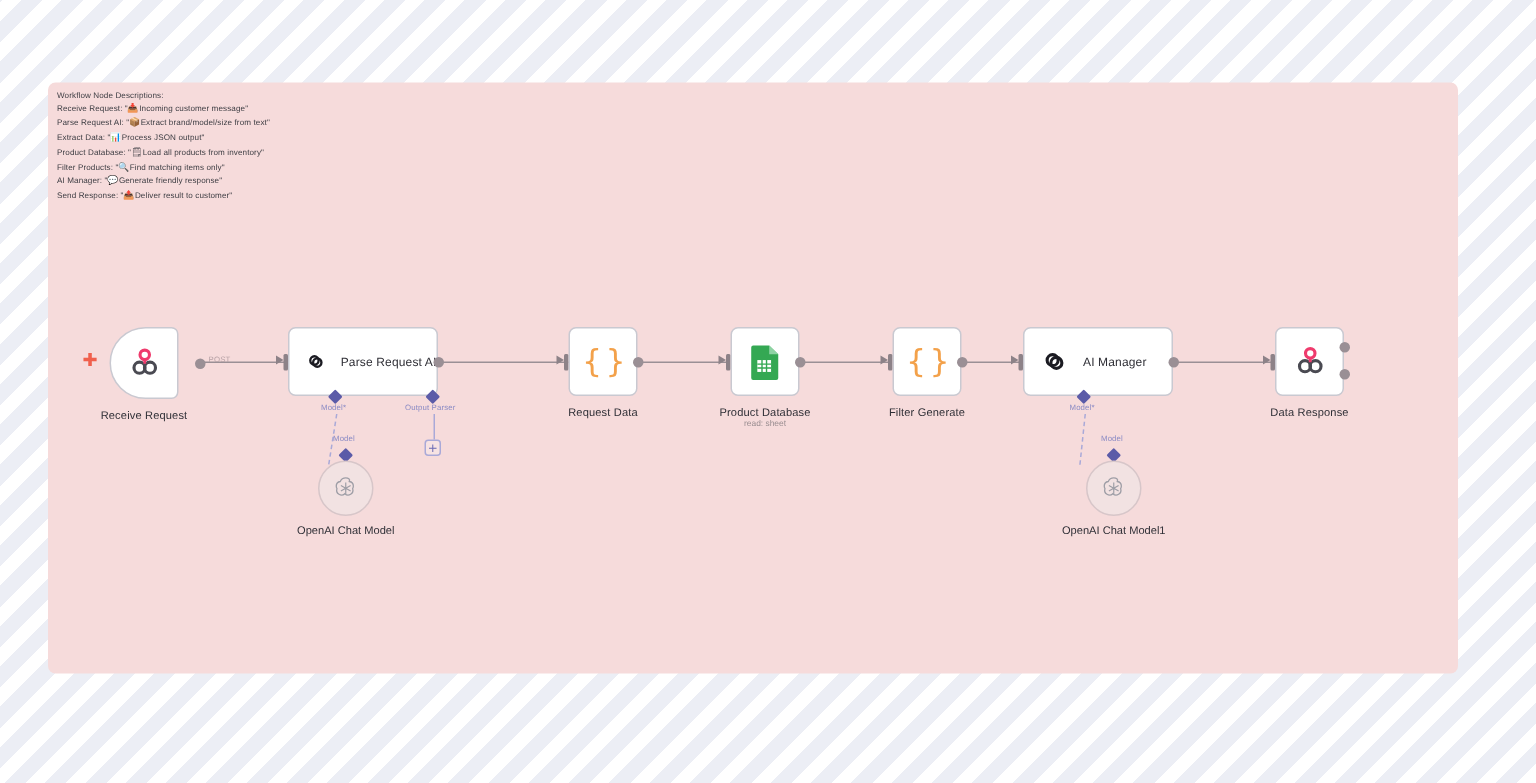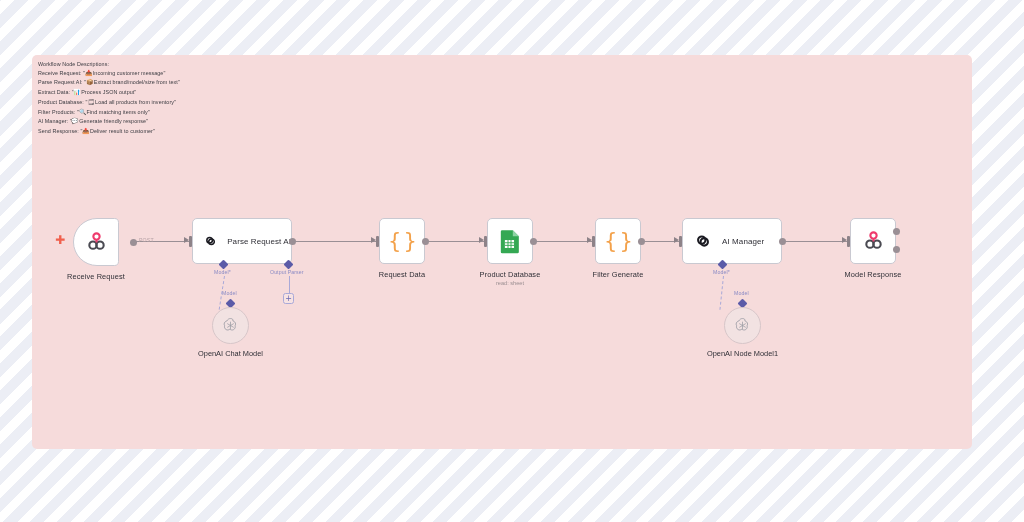--- a/index.html
+++ b/index.html
@@ -308,21 +308,21 @@
     <div class="node sq">
       <svg class="ico" width="21" height="21" viewBox="0 0 24 24">
         <circle cx="8" cy="15" r="4.2" fill="none" stroke="#4a4a52" stroke-width="2.4"></circle>
         <circle cx="16" cy="15" r="4.2" fill="none" stroke="#4a4a52" stroke-width="2.4"></circle>
         <circle cx="12" cy="5.2" r="3.6" fill="none" stroke="#ef3b6d" stroke-width="2.4"></circle>
         <path d="M12 8.8 L12 12" stroke="#ef3b6d" stroke-width="2.2"></path>
       </svg>
     </div>
     <div class="out-dot" style="left:43px; top:10px;"></div>
     <div class="out-dot" style="left:43px; top:28px;"></div>
-    <div class="node-title">Model Response</div>
+    <div class="node-title">Data Response</div>
   </div>
 
   <div style="position:absolute; left:180px; top:252px; width:37px; height:37px;">
     <div class="sub-label" style="left:10px; top:-17px;">Model</div>
     <div class="sub-port" style="left:15px; top:-7px;"></div>
     <div class="circ-node">
       <svg class="ico" width="19" height="19" viewBox="0 0 24 24">
         <path d="M12 3.2c-2.1 0-3.9 1.3-4.6 3.1-1.9.3-3.4 1.9-3.4 3.9 0 .8.2 1.5.6 2.1-.6 1.8.1 3.8 1.7 4.8 1.6 1 3.6.7 4.9-.5 1.3 1.2 3.3 1.5 4.9.5 1.6-1 2.3-3 1.7-4.8.4-.6.6-1.3.6-2.1 0-2-1.5-3.6-3.4-3.9C15.9 4.5 14.1 3.2 12 3.2z" fill="none" stroke="#9e9ea6" stroke-width="1.1"></path>
         <path d="M12 7.2v9.6M7.9 9.6l8.2 4.8M16.1 9.6l-8.2 4.8" stroke="#9e9ea6" stroke-width="1"></path>
       </svg>
@@ -332,16 +332,16 @@
 
   <div style="position:absolute; left:692px; top:252px; width:37px; height:37px;">
     <div class="sub-label" style="left:10px; top:-17px;">Model</div>
     <div class="sub-port" style="left:15px; top:-7px;"></div>
     <div class="circ-node">
       <svg class="ico" width="19" height="19" viewBox="0 0 24 24">
         <path d="M12 3.2c-2.1 0-3.9 1.3-4.6 3.1-1.9.3-3.4 1.9-3.4 3.9 0 .8.2 1.5.6 2.1-.6 1.8.1 3.8 1.7 4.8 1.6 1 3.6.7 4.9-.5 1.3 1.2 3.3 1.5 4.9.5 1.6-1 2.3-3 1.7-4.8.4-.6.6-1.3.6-2.1 0-2-1.5-3.6-3.4-3.9C15.9 4.5 14.1 3.2 12 3.2z" fill="none" stroke="#9e9ea6" stroke-width="1.1"></path>
         <path d="M12 7.2v9.6M7.9 9.6l8.2 4.8M16.1 9.6l-8.2 4.8" stroke="#9e9ea6" stroke-width="1"></path>
       </svg>
     </div>
-    <div class="circ-title">OpenAI Node Model1</div>
+    <div class="circ-title">OpenAI Chat Model1</div>
   </div>
 
 </div>
 
 </body></html>

